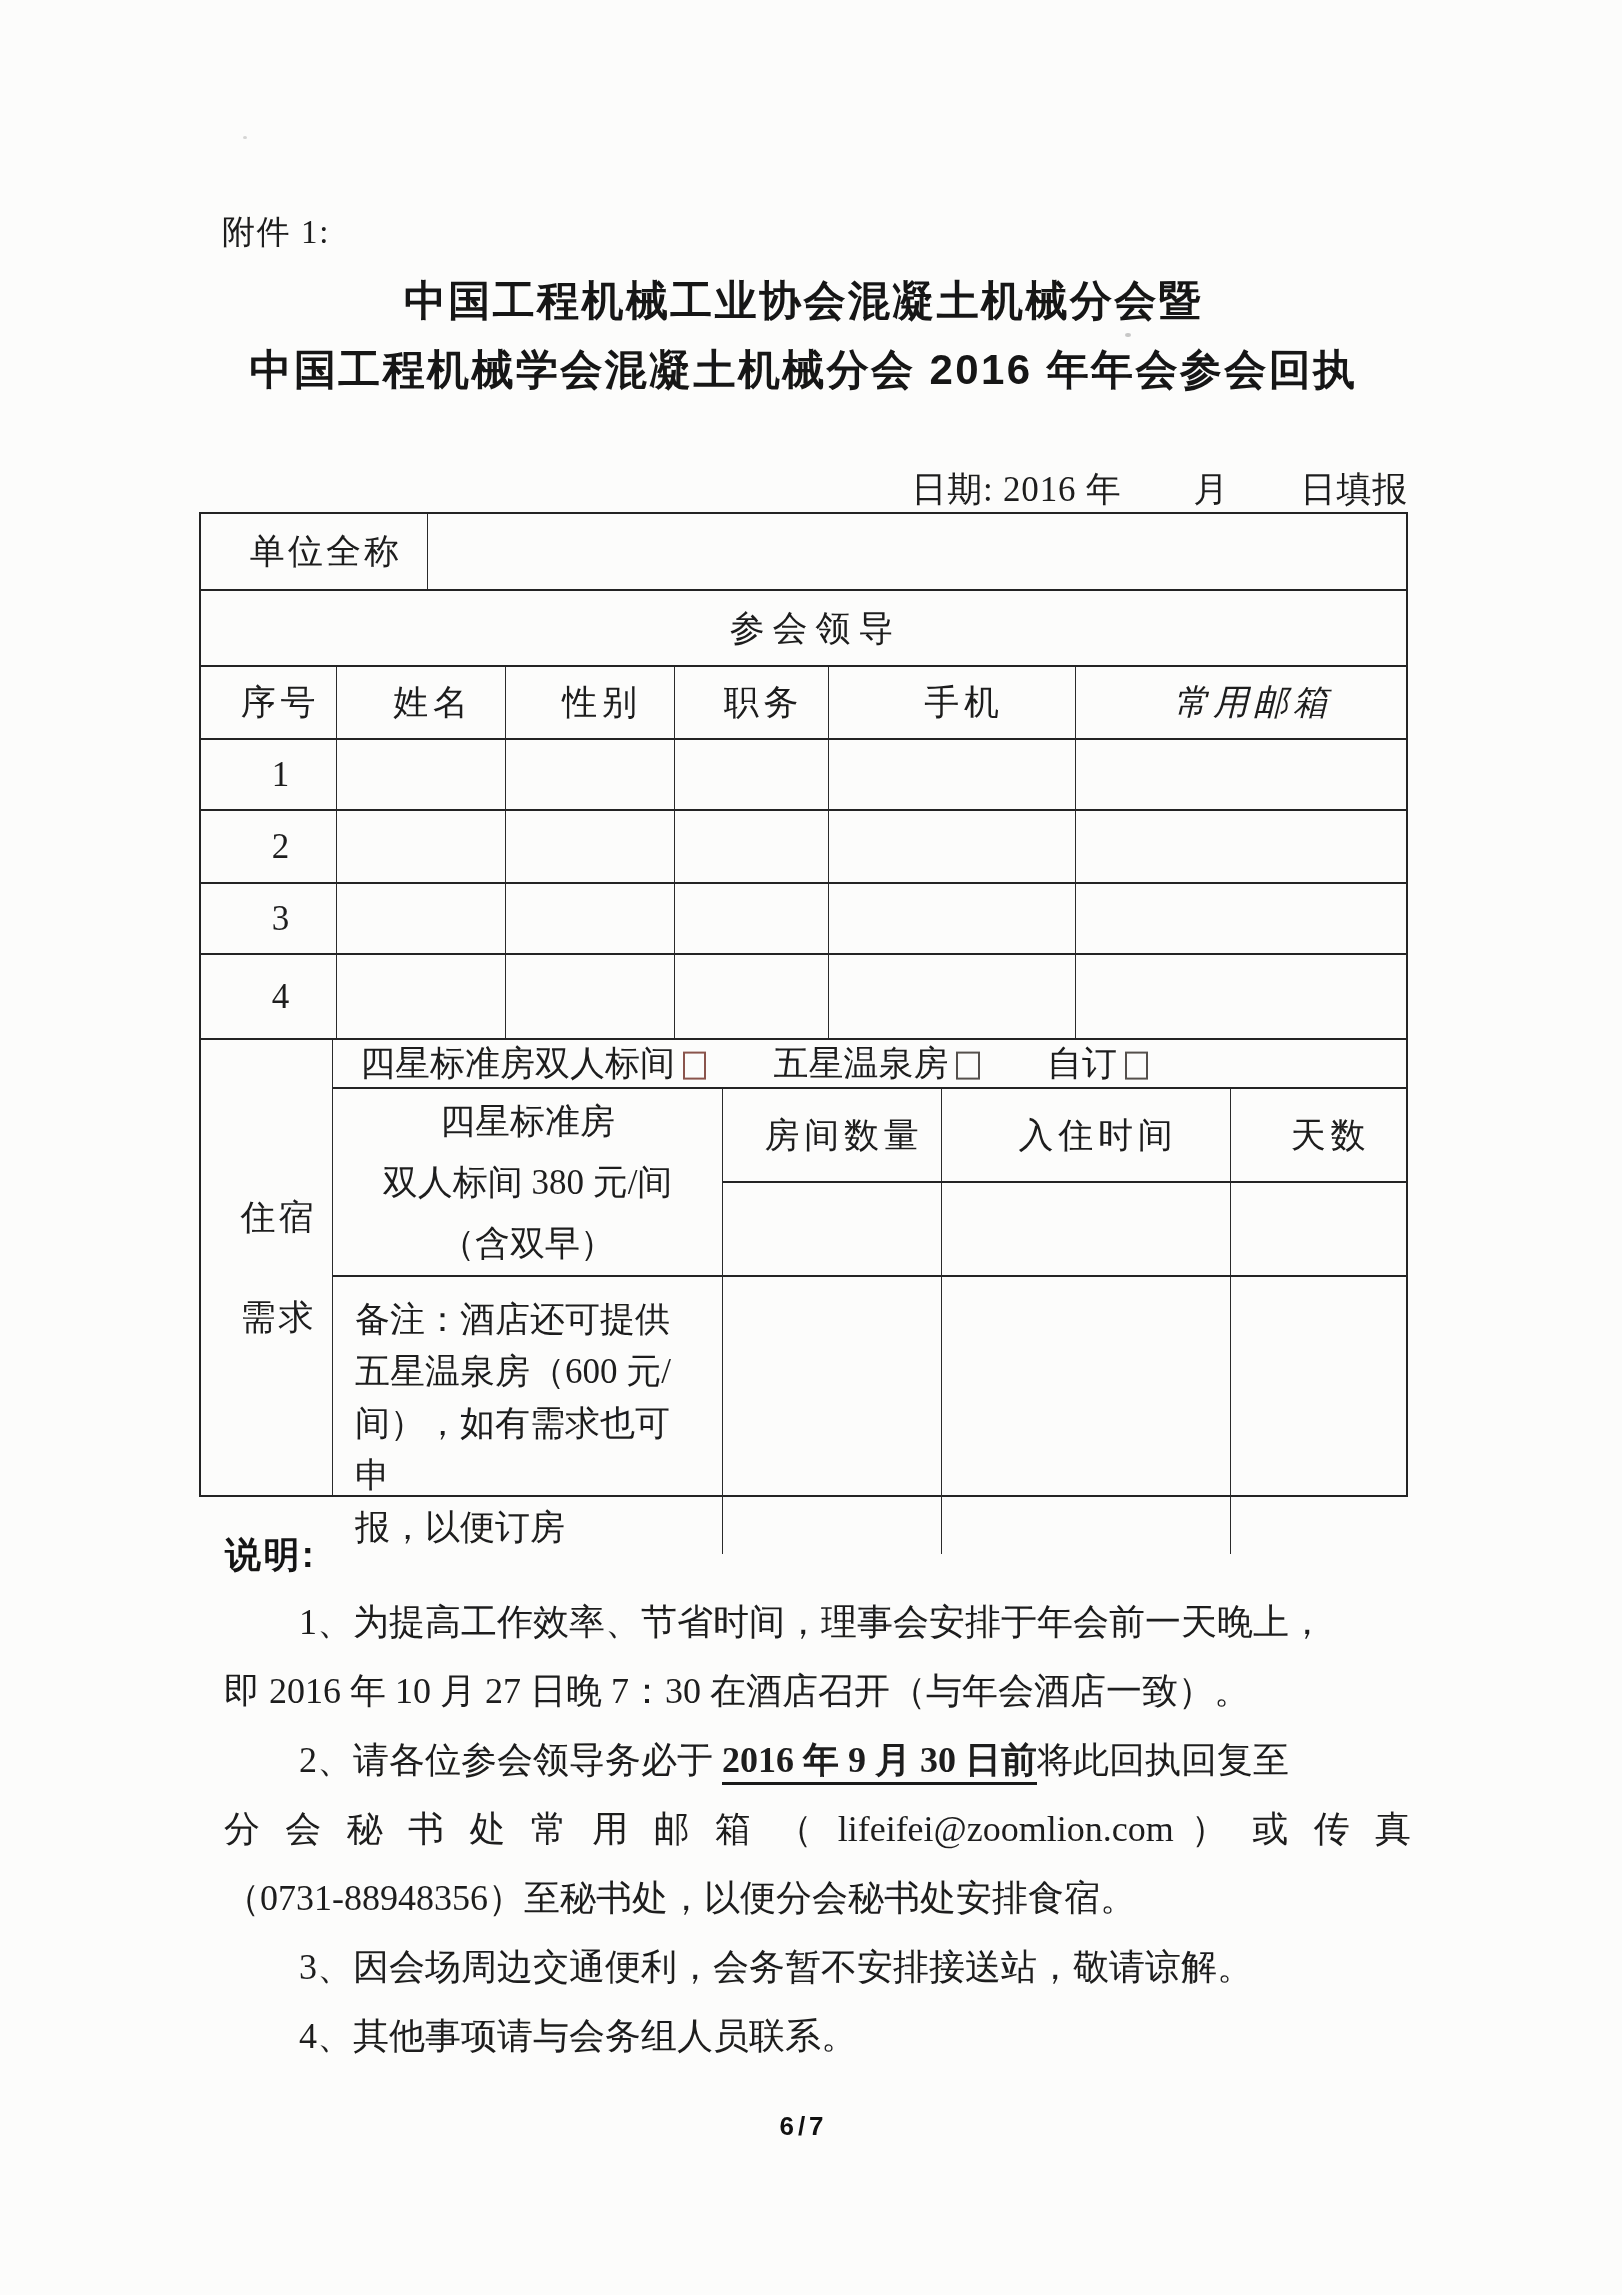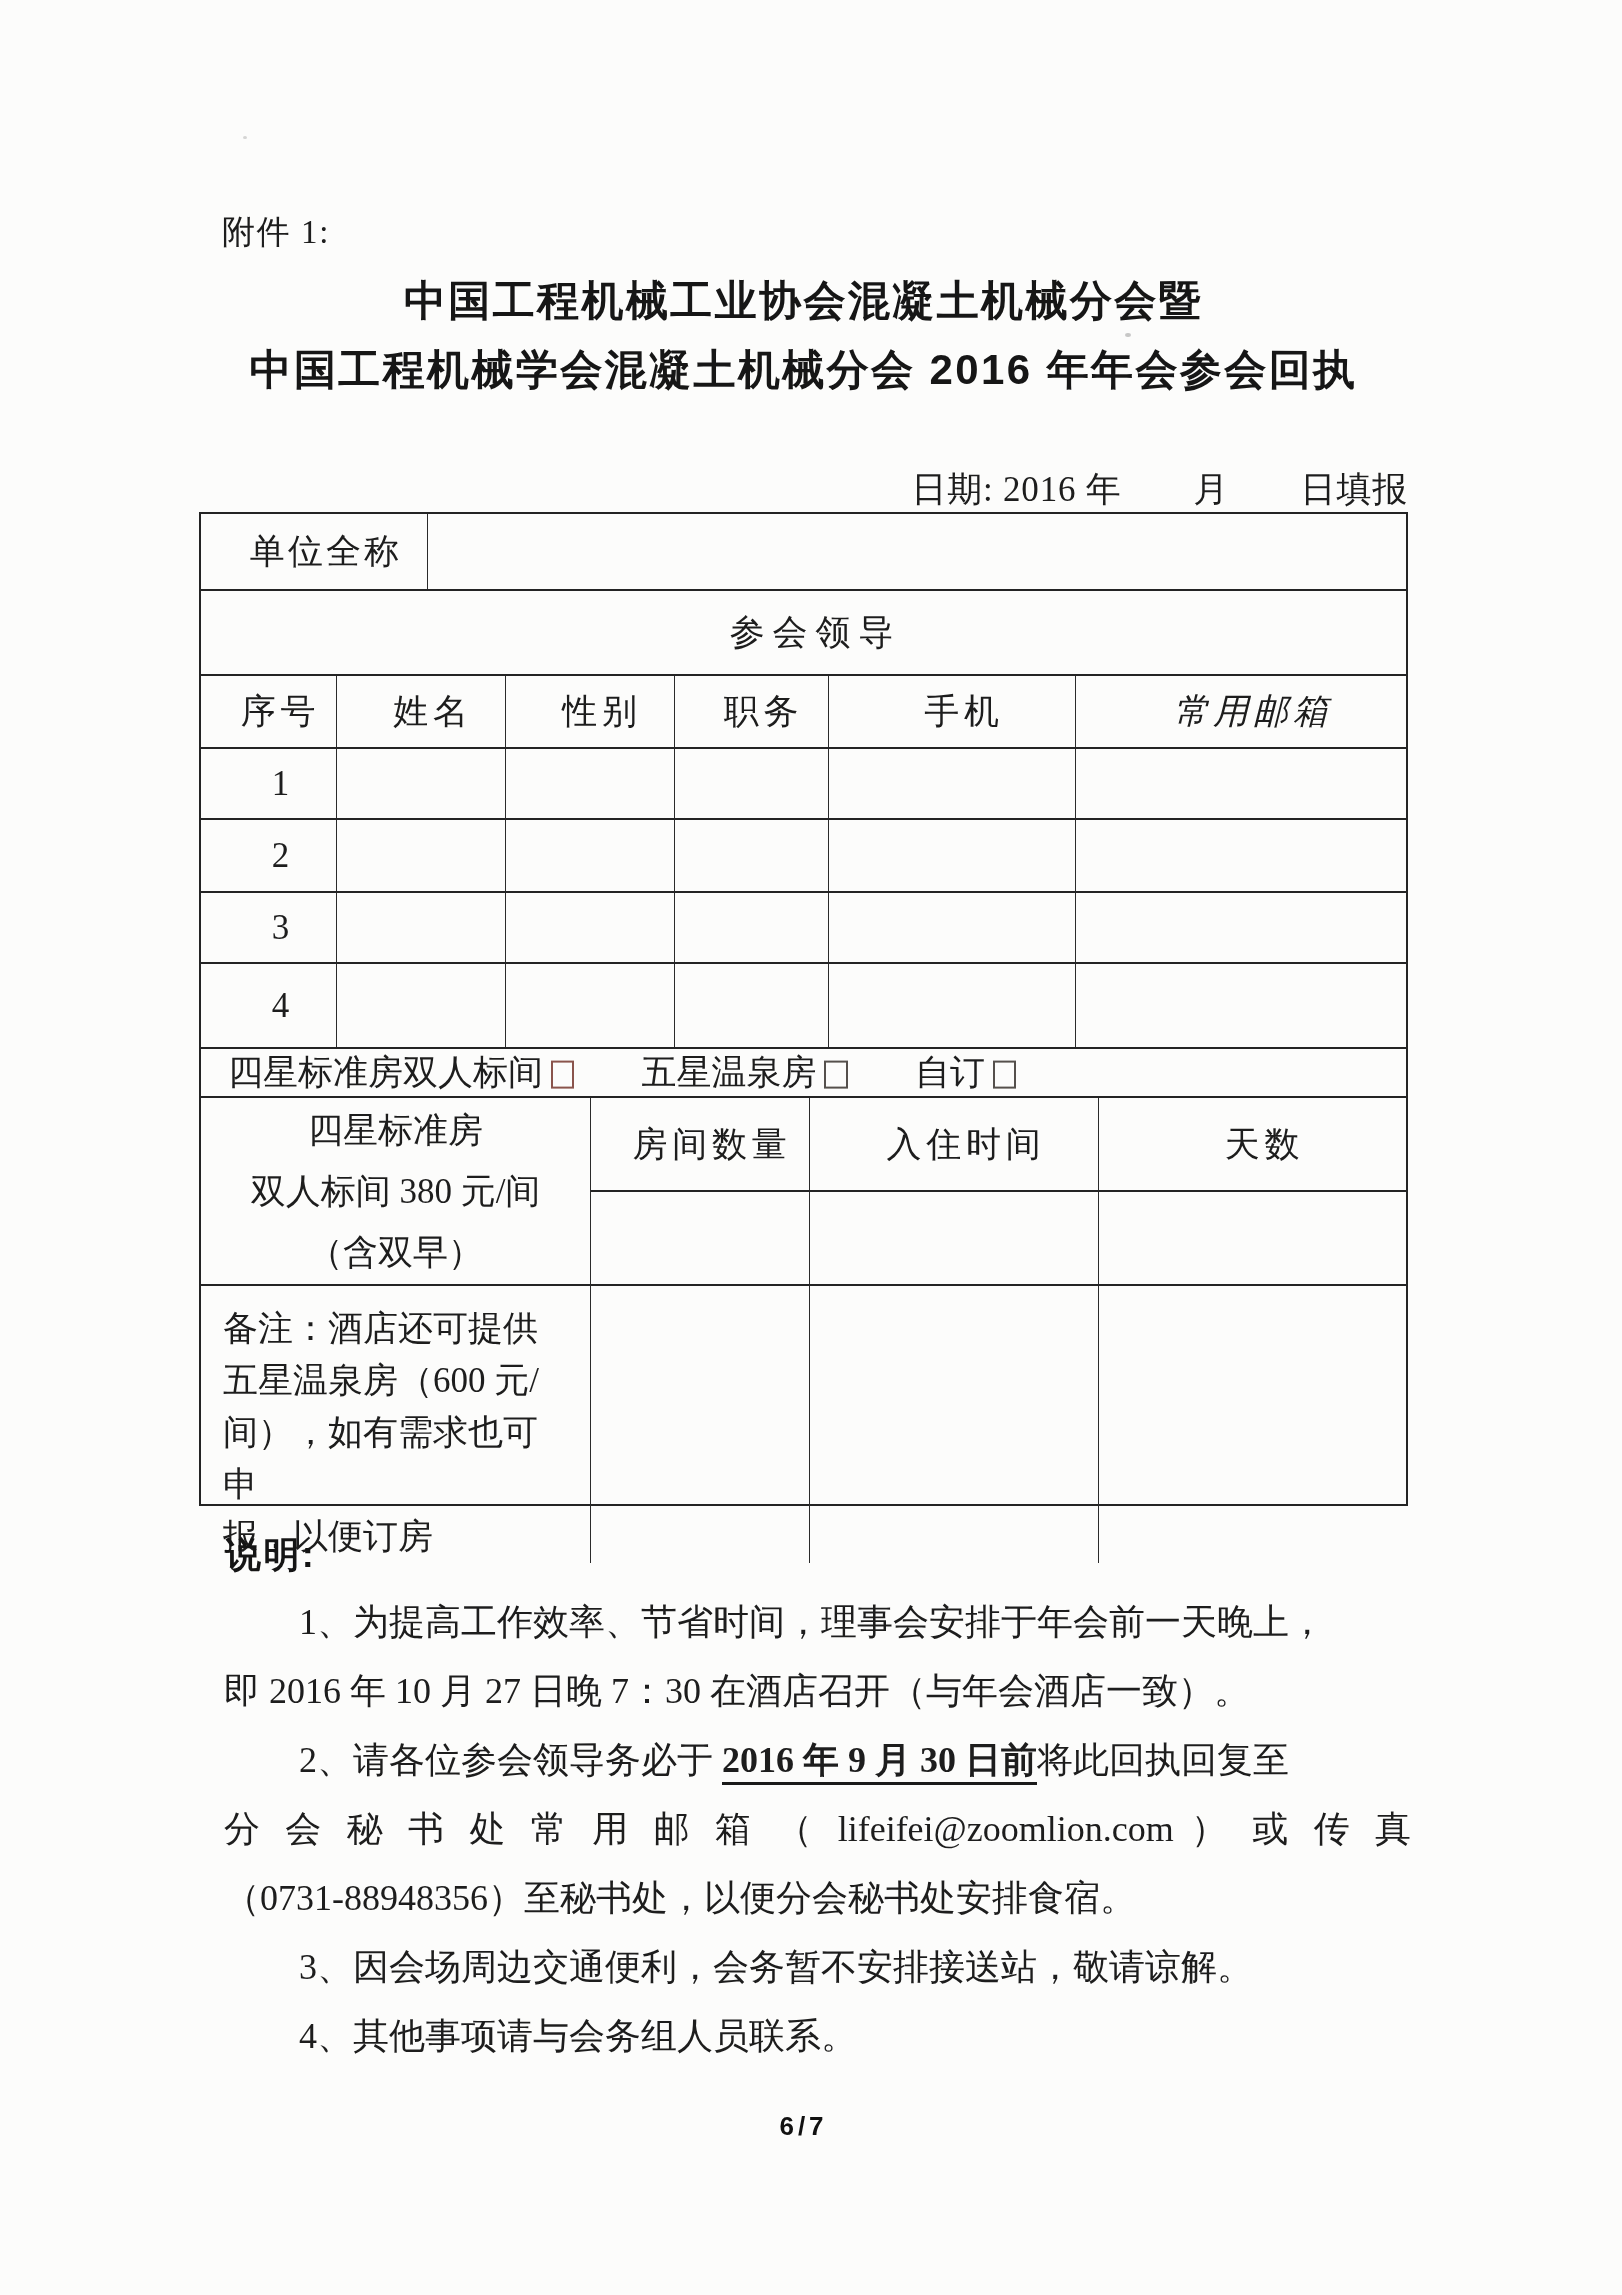--- a/index.html
+++ b/index.html
@@ -41,21 +41,21 @@
   .cell {
     border-right: 1.6px solid #2a2a2a;
     display: flex; align-items: center; justify-content: center;
     text-align: center;
     padding-left: 24px;
   }
   .cell.cend { border-right: none; }
   .r-company { height: 77px; }
   .c-company-label { width: 227px; letter-spacing: 3.1px; }
   .c-company-value { flex: 1; border-right: none; }
-  .r-leaders { height: 85px; }
+  .r-leaders { height: 76px; }
   .c-full { flex: 1; border-right: none; letter-spacing: 7.9px; }
   .r-head { height: 73px; }
   .r-head .cell { letter-spacing: 4.7px; }
   .co-0 { width: 136px; } .co-1 { width: 169px; } .co-2 { width: 169px; }
   .co-3 { width: 154px; } .co-4 { width: 247px; } .co-5 { flex: 1; font-style: italic; }
   .r-d1 { height: 71px; } .r-d2 { height: 73px; }
   .r-d3 { height: 71px; } .r-d4 { height: 85px; }
 
   
   .r-acc { height: 455px; }
@@ -177,20 +177,24 @@
     <div class="trow r-d4">
       <div class="cell co-0">4</div>
       <div class="cell co-1"></div>
       <div class="cell co-2"></div>
       <div class="cell co-3"></div>
       <div class="cell co-4"></div>
       <div class="cell co-5 cend"></div>
     </div>
 
     <div class="trow r-acc last">
+      <div class="cell c-acc-label">
+        <div>住宿</div>
+        <div>需求</div>
+      </div>
       <div class="acc-right">
 
         <div class="acc-options">
           <span class="opt">
             <span>四星标准房双人标间</span>
             <span class="cbox warm"></span>
           </span>
           <span class="opt">
             <span>五星温泉房</span>
             <span class="cbox"></span>

